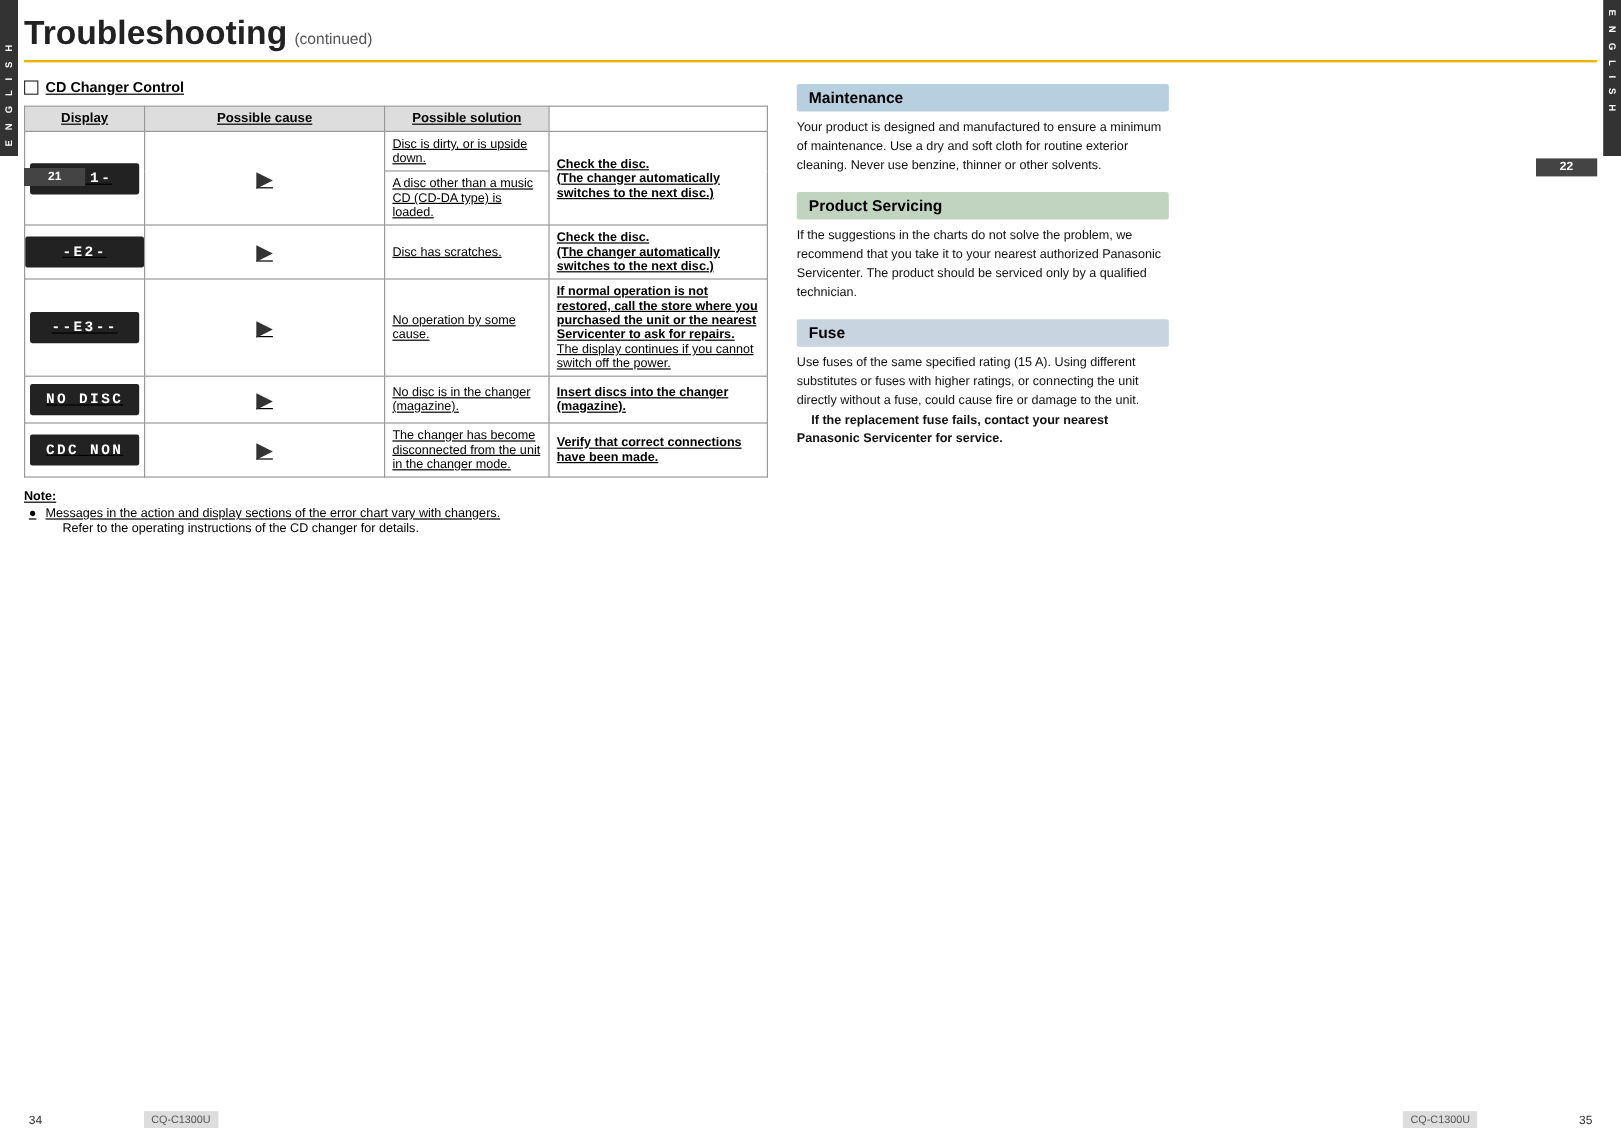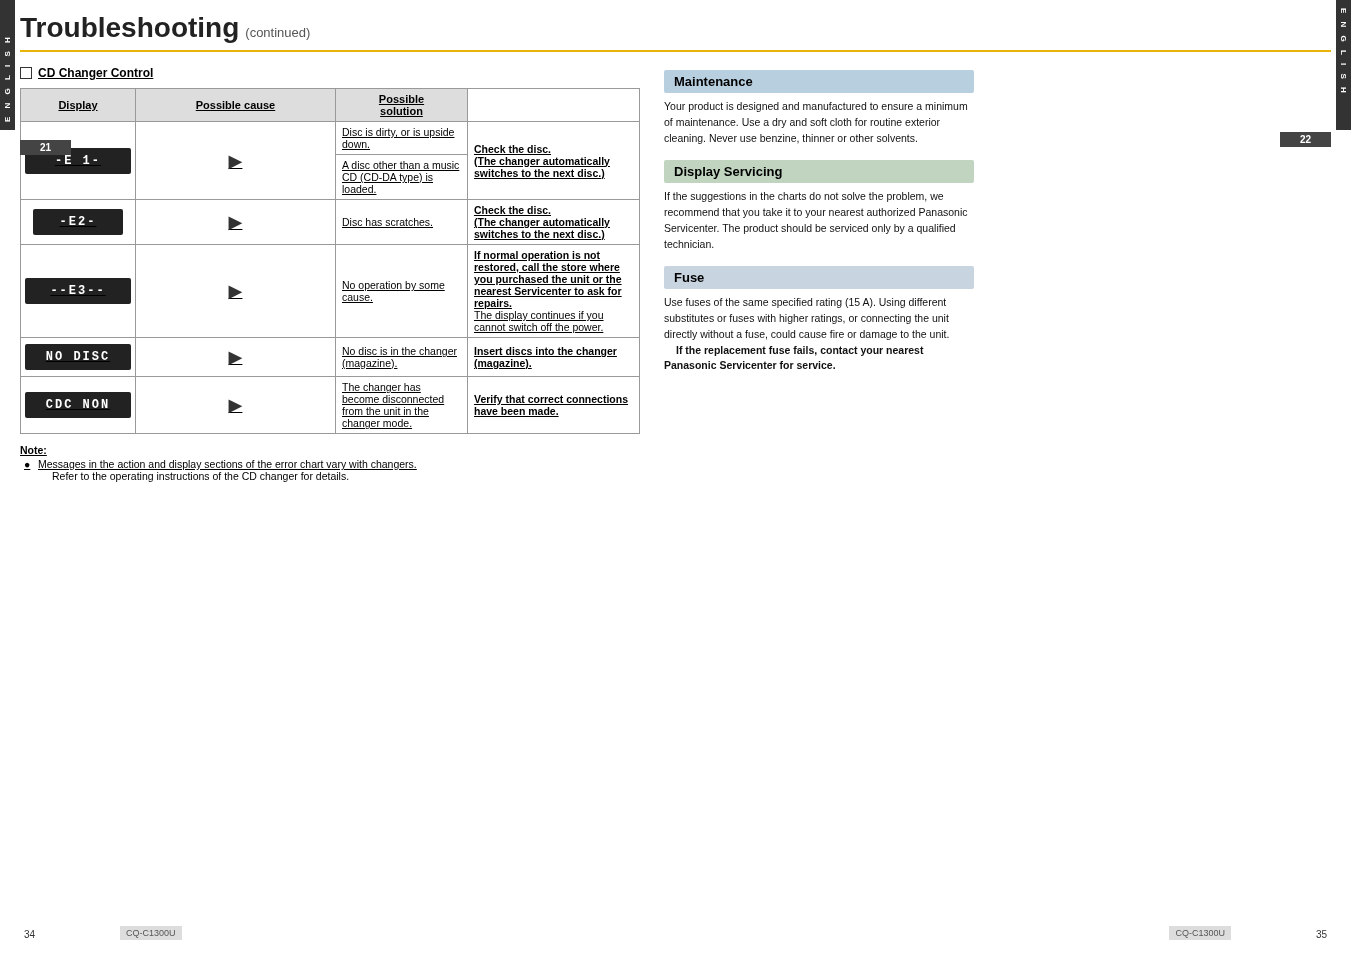--- a/index.html
+++ b/index.html
@@ -271,21 +271,21 @@
       <div class="display-cell">-E 1-</div>
     </td>
             <td rowspan="2" style="width:20px; text-align:center; border:1px solid #999; padding:0 2px; font-size:18px; color:#333;">▶</td>
             <td class="cause-cell">Disc is dirty, or is upside down.</td>
             <td class="solution-cell" rowspan="2"><strong>Check the disc.</strong><br><strong>(The changer automatically switches to the next disc.)</strong></td>
           </tr>
           <tr>
         <td class="cause-cell">A disc other than a music CD (CD-DA type) is loaded.</td>
       </tr>
           <tr>
-            <td rowspan="1" style="padding:6px 12px; border:1px solid #999;">
+            <td rowspan="1" style="padding:6px 0; border:1px solid #999;">
       <div class="display-cell">-E2-</div>
     </td>
             <td rowspan="1" style="width:20px; text-align:center; border:1px solid #999; padding:0 2px; font-size:18px; color:#333;">▶</td>
             <td class="cause-cell">Disc has scratches.</td>
             <td class="solution-cell" rowspan="1"><strong>Check the disc.</strong><br><strong>(The changer automatically switches to the next disc.)</strong></td>
           </tr>
           <tr>
             <td rowspan="1" style="padding:20px 4px; border:1px solid #999;">
       <div class="display-cell">--E3--</div>
     </td>
@@ -322,21 +322,21 @@
   </div>
 
   <div class="right-col">
 
     <div class="info-box">
       <div class="info-box-title maintenance">Maintenance</div>
       <div class="info-box-content">Your product is designed and manufactured to ensure a minimum of maintenance. Use a dry and soft cloth for routine exterior cleaning. Never use benzine, thinner or other solvents.</div>
     </div>
 
     <div class="info-box">
-      <div class="info-box-title product">Display Servicing</div>
+      <div class="info-box-title product">Product Servicing</div>
       <div class="info-box-content">If the suggestions in the charts do not solve the problem, we recommend that you take it to your nearest authorized Panasonic Servicenter. The product should be serviced only by a qualified technician.</div>
     </div>
 
     <div class="info-box">
       <div class="info-box-title fuse">Fuse</div>
       <div class="info-box-content">
         <span>Use fuses of the same specified rating (15 A). Using different substitutes or fuses with higher ratings, or connecting the unit directly without a fuse, could cause fire or damage to the unit.</span><br>
         <strong>If the replacement fuse fails, contact your nearest Panasonic Servicenter for service.</strong>
       </div>
     </div>

